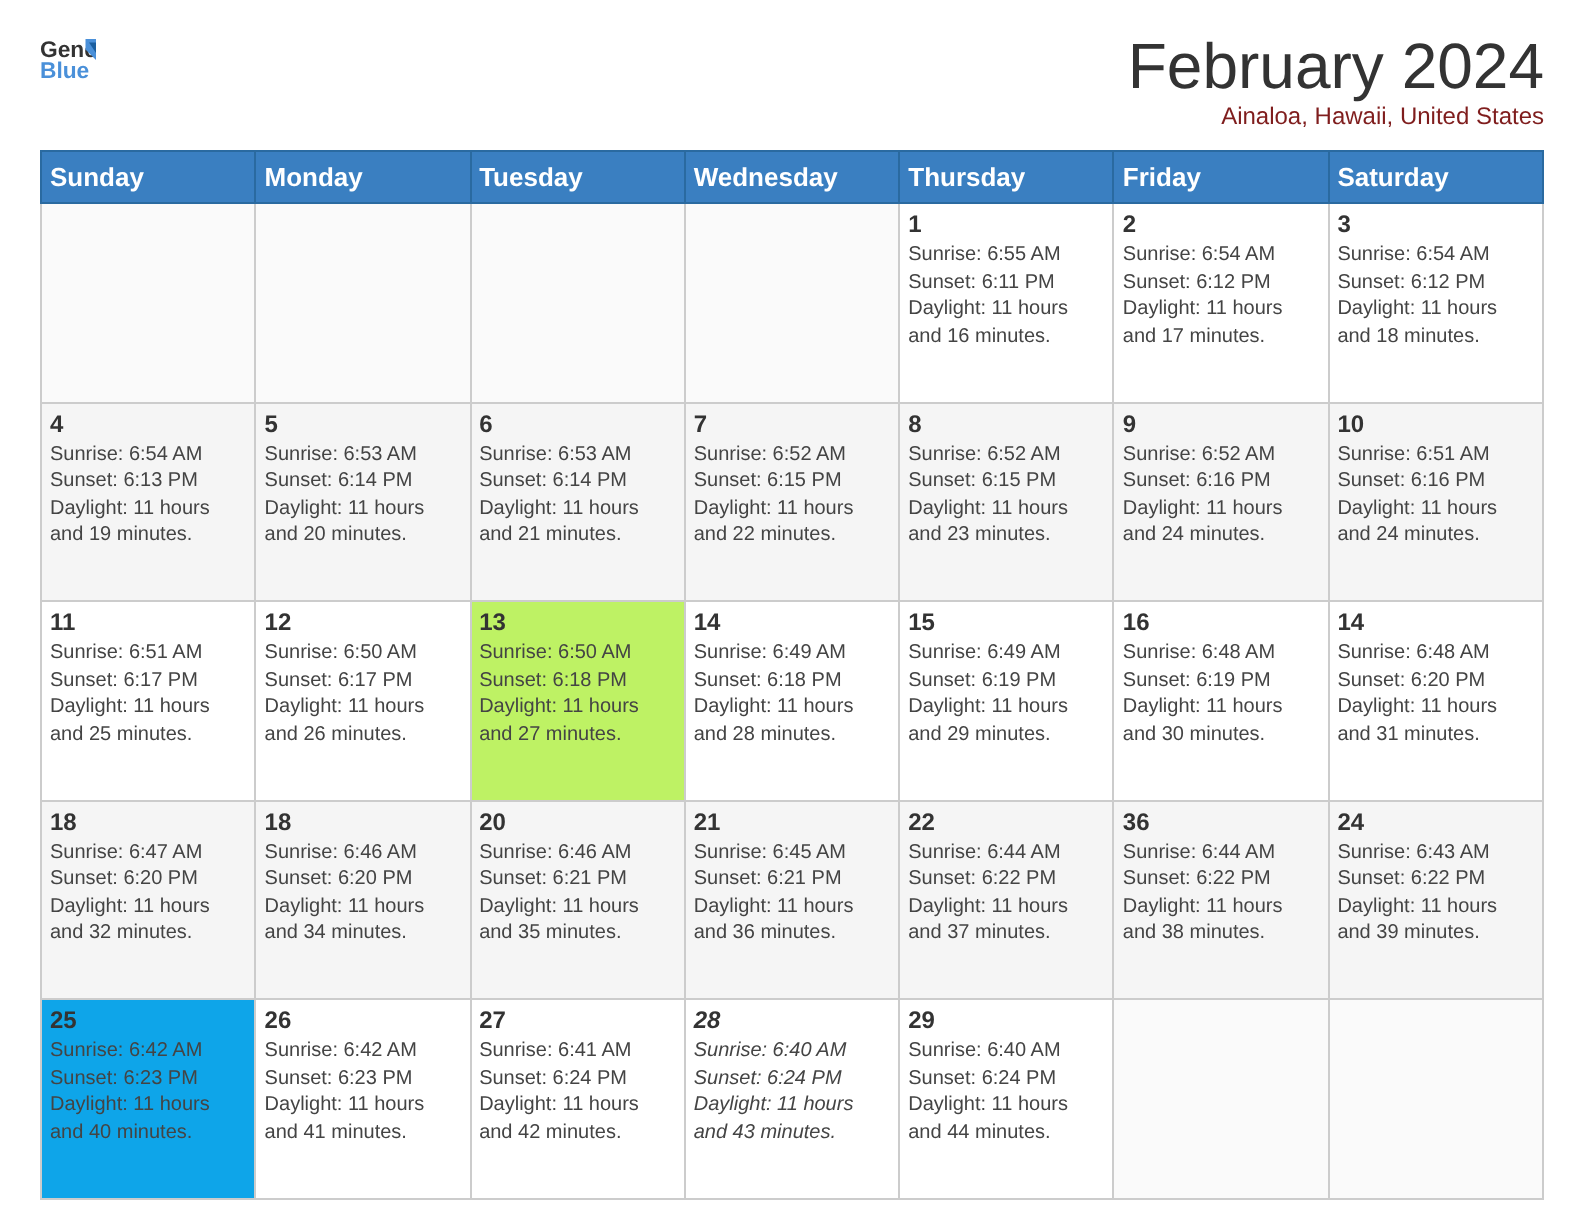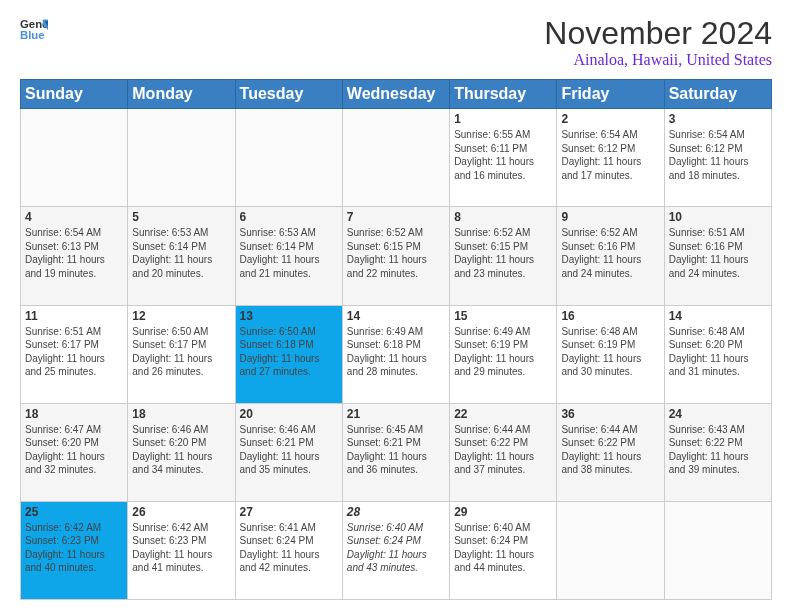--- a/index.html
+++ b/index.html
@@ -35,35 +35,34 @@
     .title-block {
       text-align: right;
     }
     .month-title {
       font-size: 32px;
       font-weight: normal;
       color: #333;
       line-height: 1.1;
     }
     .subtitle {
-      font-size: 16px;
-      color: #6d28d9;
-      font-family: Liberation Serif, serif;
+      font-size: 12px;
+      color: #7f1d1d;
     }
     .calendar {
       flex: 1;
       border: 1px solid #ccc;
       border-collapse: collapse;
       width: 100%;
       table-layout: fixed;
     }
     .calendar th {
       background: #3a7fc1;
       color: #fff;
-      font-size: 16px;
+      font-size: 13px;
       font-weight: bold;
       padding: 5px 4px;
       text-align: left;
       border: 1px solid #2a6aa0;
     }
     .calendar td {
       vertical-align: top;
       border: 1px solid #ccc;
       padding: 3px 4px;
       font-size: 9.5px;
@@ -102,21 +101,21 @@
   <div class="header">
     <div class="logo">
       <svg class="logo-icon" viewBox="0 0 32 32">
         <text x="0" y="14" font-size="13" font-weight="bold" fill="#333">General</text>
         <text x="0" y="26" font-size="13" font-weight="bold" fill="#4a90d9">Blue</text>
         <polygon points="26,4 32,4 32,16 26,10" fill="#4a90d9"></polygon>
         <polygon points="28,6 32,6 32,12" fill="#1a5fa0"></polygon>
       </svg>
     </div>
     <div class="title-block">
-      <div class="month-title">November 2024</div>
+      <div class="month-title">February 2024</div>
       <div class="subtitle">Ainaloa, Hawaii, United States</div>
     </div>
   </div>
 
   <table class="calendar">
     <thead>
       <tr>
         <th>Sunday</th>
         <th>Monday</th>
         <th>Tuesday</th>
@@ -201,21 +200,21 @@
             <div class="day-info" style="white-space: pre-line;">Sunrise: 6:51 AM
 Sunset: 6:17 PM
 Daylight: 11 hours and 25 minutes.</div>
           </td>
           <td style="background: rgb(255, 255, 255);">
             <span class="day-number">12</span>
             <div class="day-info" style="white-space: pre-line;">Sunrise: 6:50 AM
 Sunset: 6:17 PM
 Daylight: 11 hours and 26 minutes.</div>
           </td>
-          <td style="background: #0ea5e9;">
+          <td style="background: #bef264;">
             <span class="day-number">13</span>
             <div class="day-info" style="white-space: pre-line;">Sunrise: 6:50 AM
 Sunset: 6:18 PM
 Daylight: 11 hours and 27 minutes.</div>
           </td>
           <td style="background: rgb(255, 255, 255);">
             <span class="day-number">14</span>
             <div class="day-info" style="white-space: pre-line;">Sunrise: 6:49 AM
 Sunset: 6:18 PM
 Daylight: 11 hours and 28 minutes.</div>

